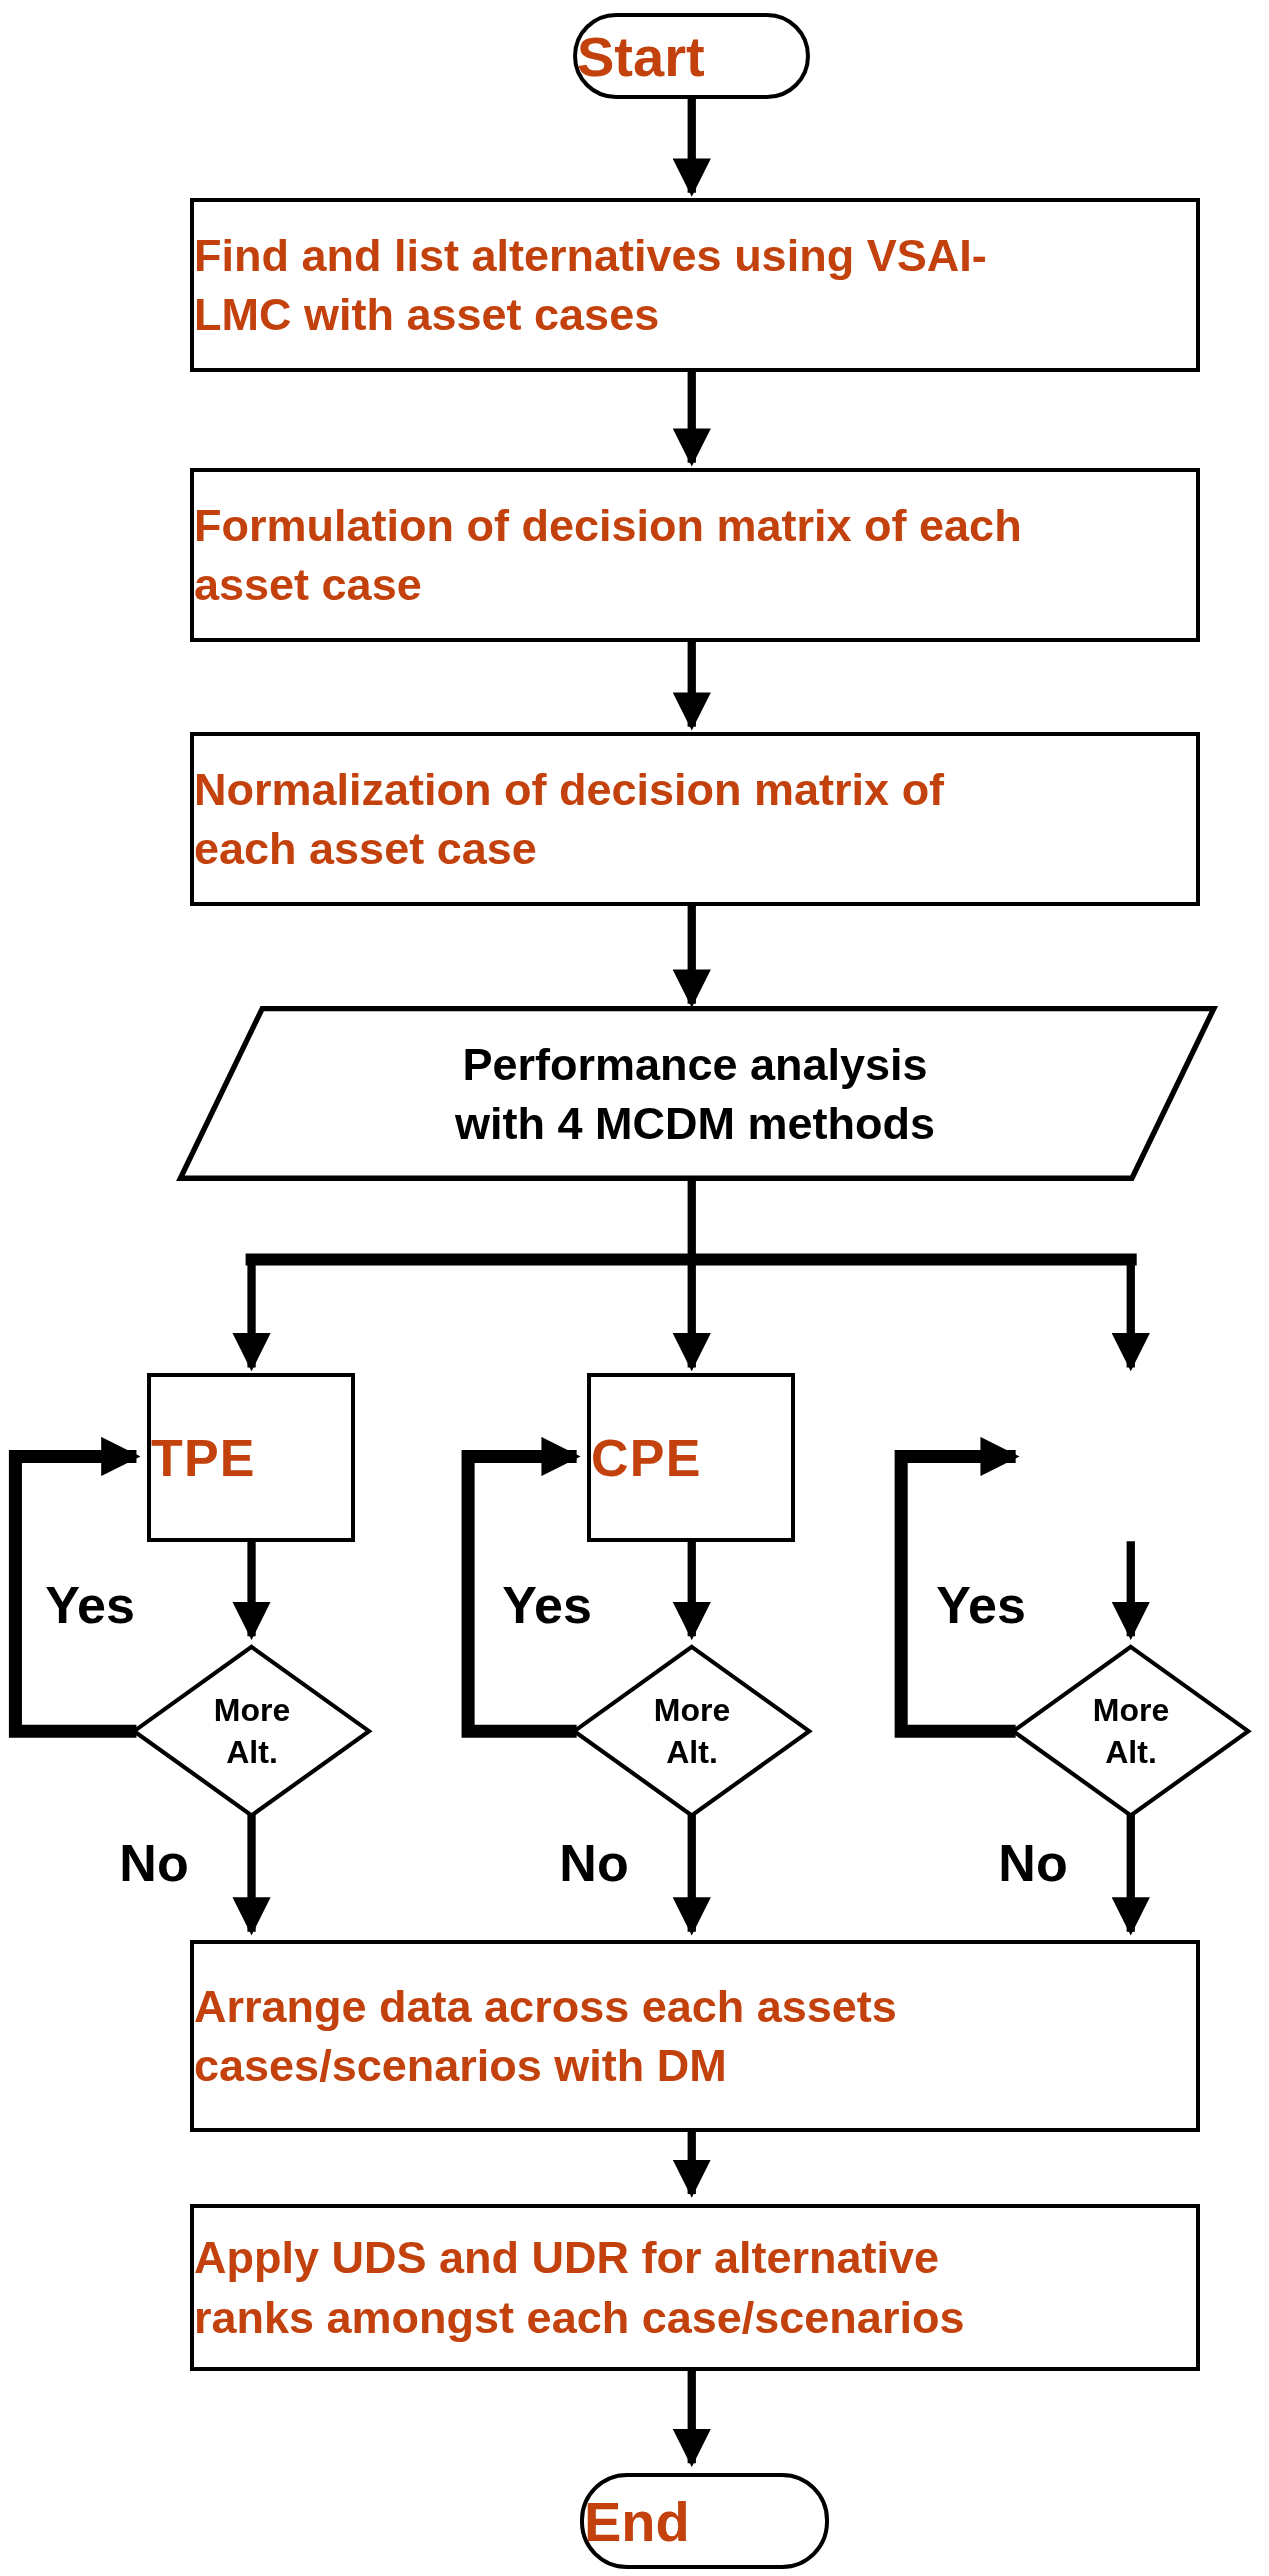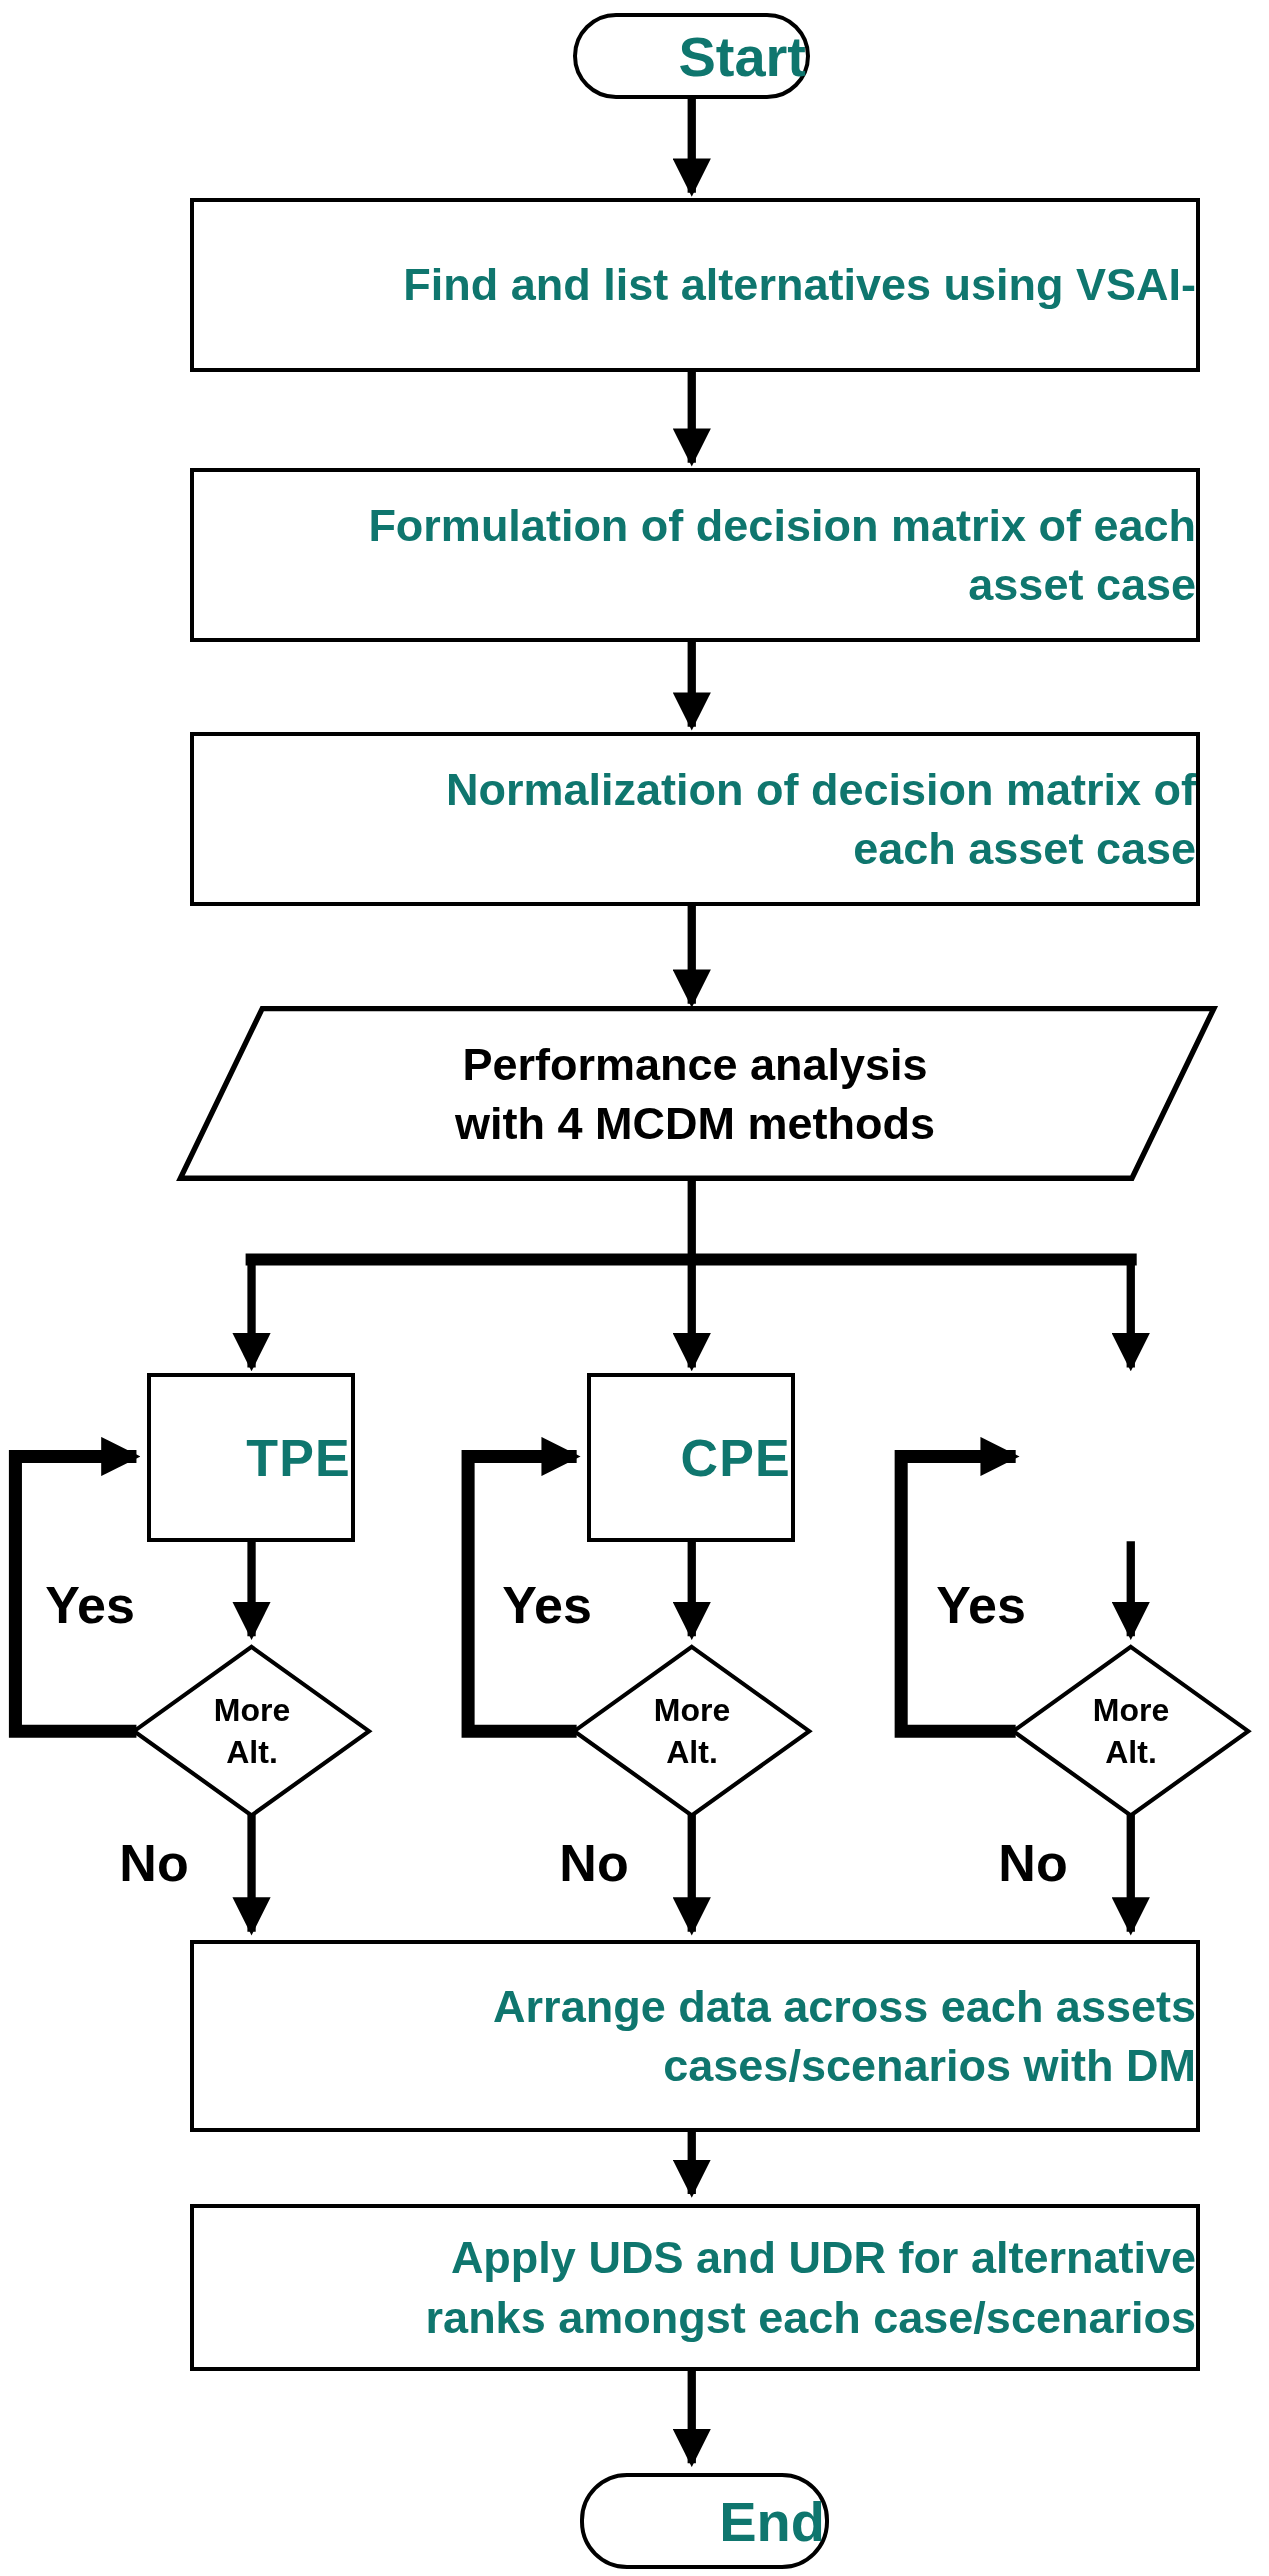--- a/index.html
+++ b/index.html
@@ -8,27 +8,27 @@
     width:1269px;height:2576px;
     background:#ffffff;
     font-family:"Liberation Sans", sans-serif;
     color:#000;
     overflow:hidden;
   }
   svg.wires{position:absolute;left:0;top:0;width:1269px;height:2576px;}
   .node{
     position:absolute;
     display:flex;flex-direction:column;
-    align-items:flex-end;justify-content:center;
+    align-items:flex-start;justify-content:center;
     background:#ffffff;
     border:4.7px solid #000;
     box-sizing:border-box;
     text-align:center;
     font-weight:bold;
-    color:#0f766e;
+    color:#c2410c;
   }
   .process-lg{
     left:190px;width:1010px;
     font-size:45px;line-height:1.32;
   }
   .process-sm{
     width:208px;height:169px;top:1373px;
     font-size:52px;letter-spacing:1.2px;
   }
   .terminator{
@@ -97,20 +97,21 @@
     <polygon points="1166,2776 1364,2918 1166,3060 968,2918" fill="#ffffff" stroke="#000" stroke-width="7"></polygon>
     <polygon points="1906,2776 2104,2918 1906,3060 1708,2918" fill="#ffffff" stroke="#000" stroke-width="7"></polygon>
   </svg>
 
   <div class="node terminator" style="left:573px;top:13px;width:237px;height:86px;border-radius:43px;">
     <span>Start</span>
   </div>
 
   <div class="node process-lg" style="top:198px;height:174px;">
     <div class="nowrap">Find and list alternatives using VSAI-</div>
+    <div class="nowrap">LMC with asset cases</div>
   </div>
 
   <div class="node process-lg" style="top:732px;height:174px;">
     <div class="nowrap">Normalization of decision matrix of</div>
     <div class="nowrap">each asset case</div>
   </div>
 
   <div class="node process-lg" style="top:468px;height:174px;">
     <div class="nowrap">Formulation of decision matrix of each</div>
     <div class="nowrap">asset case</div>

